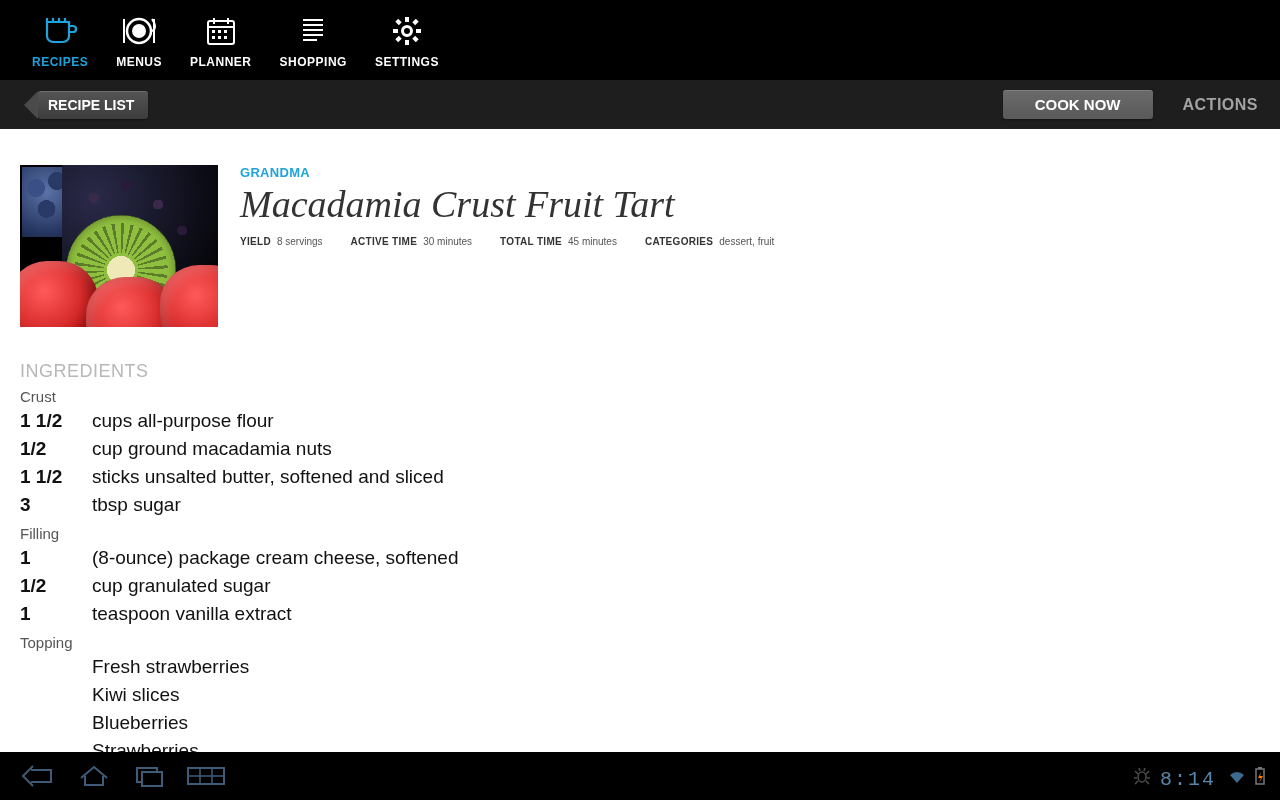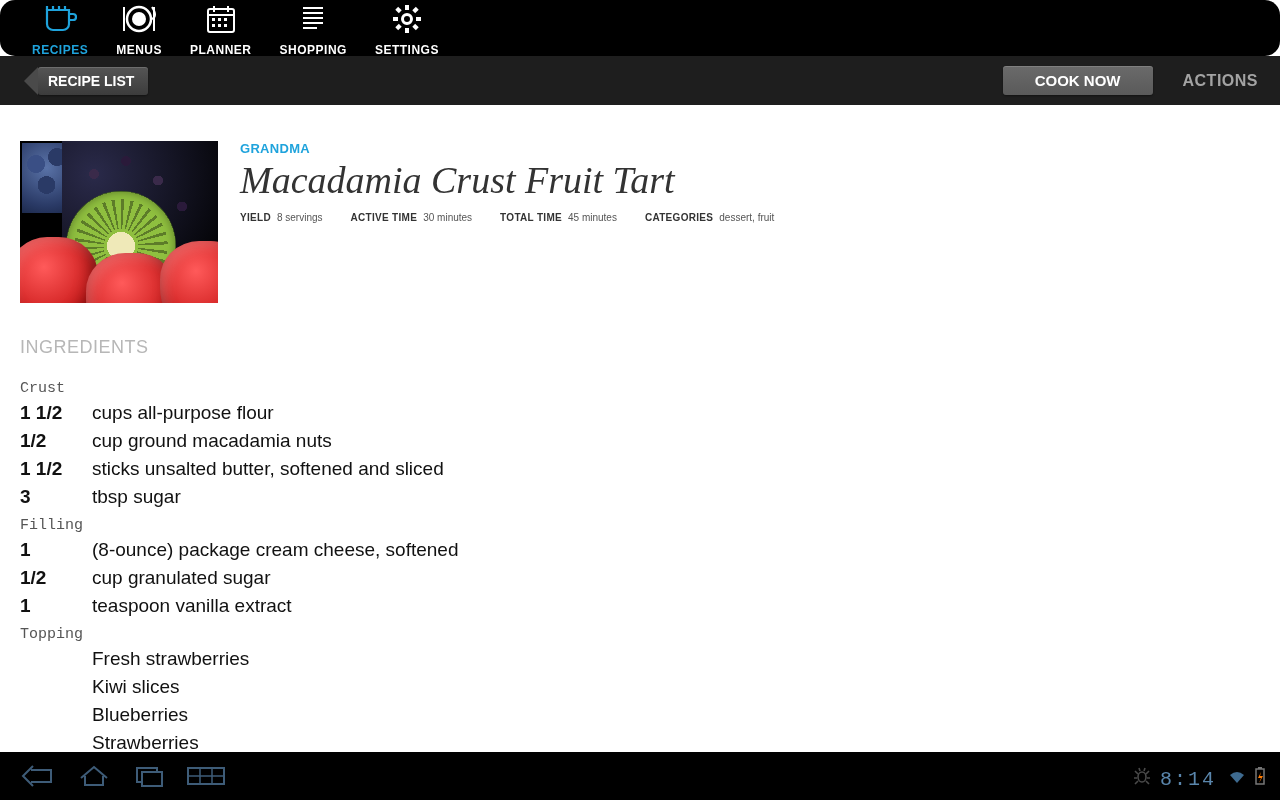--- a/index.html
+++ b/index.html
@@ -1,20 +1,20 @@
 <!DOCTYPE html>
 <html><head>
 <meta charset="utf-8">
 <style>
   * { box-sizing: border-box; margin: 0; padding: 0; }
   html, body { width: 1280px; height: 800px; overflow: hidden; font-family: "Helvetica Neue", Arial, sans-serif; background: #fff; }
   .screen { width: 1280px; height: 800px; display: flex; flex-direction: column; }
 
   
-  .topnav { height: 56px; background: #000; display: flex; align-items: center; padding: 0 18px; border-radius: 15px; }
+  .topnav { height: 80px; background: #000; display: flex; align-items: center; padding: 0 18px; }
   .nav-item { display: flex; flex-direction: column; align-items: center; justify-content: flex-end; color: #fff; font-size: 12px; font-weight: 700; letter-spacing: 0.5px; height: 70px; padding: 0 14px 6px; cursor: pointer; }
   .nav-item.active { color: #1fa3dc; }
   .nav-icon { width: 36px; height: 36px; display:flex; align-items:center; justify-content:center; margin-bottom:6px; }
 
   
   .subbar { height: 49px; background: #1e1e1e; display: flex; align-items: center; padding: 0 22px; }
   .back-pill { position: relative; background: linear-gradient(#555,#3c3c3c); color: #fff; font-size: 14px; font-weight: 700; padding: 6px 14px 6px 10px; border-radius: 3px; cursor: pointer; margin-left: 16px; box-shadow: inset 0 1px 0 rgba(255,255,255,.15), 0 1px 2px rgba(0,0,0,.4);}
   .back-arrow { position: absolute; left: -14px; top: 50%; transform: translateY(-50%); width: 0; height: 0; border-top: 14px solid transparent; border-bottom: 14px solid transparent; border-right: 14px solid #4a4a4a; }
   .spacer { flex: 1; }
   .btn-grey { background: linear-gradient(#6a6a6a,#5a5a5a); color: #fff; font-size: 15px; font-weight: 700; padding: 6px 32px; border-radius: 3px; cursor: pointer; box-shadow: inset 0 1px 0 rgba(255,255,255,.15), 0 1px 2px rgba(0,0,0,.4);}
@@ -24,22 +24,22 @@
   .content { flex: 1; overflow: hidden; background: #fff; padding: 36px 20px 0; color: #222; }
   .header-row { display: flex; }
   .photo { width: 198px; height: 162px; background:#000; position: relative; overflow:hidden; }
   .meta { padding: 0 0 0 22px; flex:1; }
   .source { color: #1fa3dc; font-size: 13px; font-weight: 600; letter-spacing: .3px; }
   .title { font-family: Georgia, "Times New Roman", serif; font-style: italic; font-weight: 500; font-size: 38px; color: #333; margin: 2px 0 10px; }
   .meta-line { display: flex; flex-wrap: wrap; gap: 28px; font-size: 10px; color:#444;}
   .meta-k { font-weight: 700; letter-spacing: .3px; margin-right: 6px; color:#333;}
   .meta-v { color:#555; }
 
-  .section-h { font-size: 18px; color: #b7b7b7; letter-spacing: .5px; margin: 34px 0 22px; }
-  .group-h { font-size: 15px; color: #555; margin: 6px 0 2px; font-family: Liberation Mono, monospace; }
+  .section-h { font-size: 18px; color: #b7b7b7; letter-spacing: .5px; margin: 34px 0 6px; }
+  .group-h { font-size: 15px; color: #555; margin: 6px 0 2px; }
   .ing-row { display: flex; align-items: baseline; font-size: 19px; color:#111; padding: 3px 0;}
   .qty { width: 62px; text-align: left; font-weight: 700; margin-right: 10px;}
   .desc { }
 
   
   .kiwi { position:absolute; left:46px; top:50px; width:110px; height:110px; border-radius:50%; background: radial-gradient(circle at 50% 50%, #efe9b8 0 18%, #8fbf3f 18% 70%, #567d28 70% 100%); box-shadow: inset 0 0 10px rgba(0,0,0,.4);}
   .kiwi::after{content:"";position:absolute;inset:0;border-radius:50%;background:repeating-conic-gradient(rgba(0,0,0,.35) 0 4deg, transparent 4deg 12deg);mask:radial-gradient(circle,transparent 0 22%, #000 22% 60%, transparent 60%);-webkit-mask:radial-gradient(circle,transparent 0 22%, #000 22% 60%, transparent 60%);}
   .straw { position:absolute; width:90px; height:100px; background: radial-gradient(circle at 40% 30%, #ff5a5a, #c20f0f 70%, #7a0808); border-radius: 48% 48% 55% 55% / 42% 42% 60% 60%; box-shadow: inset -6px -10px 16px rgba(0,0,0,.45), inset 6px 6px 12px rgba(255,255,255,.2);}
   .s1{left:-12px; top:96px;}
   .s2{left:66px; top:112px;}

